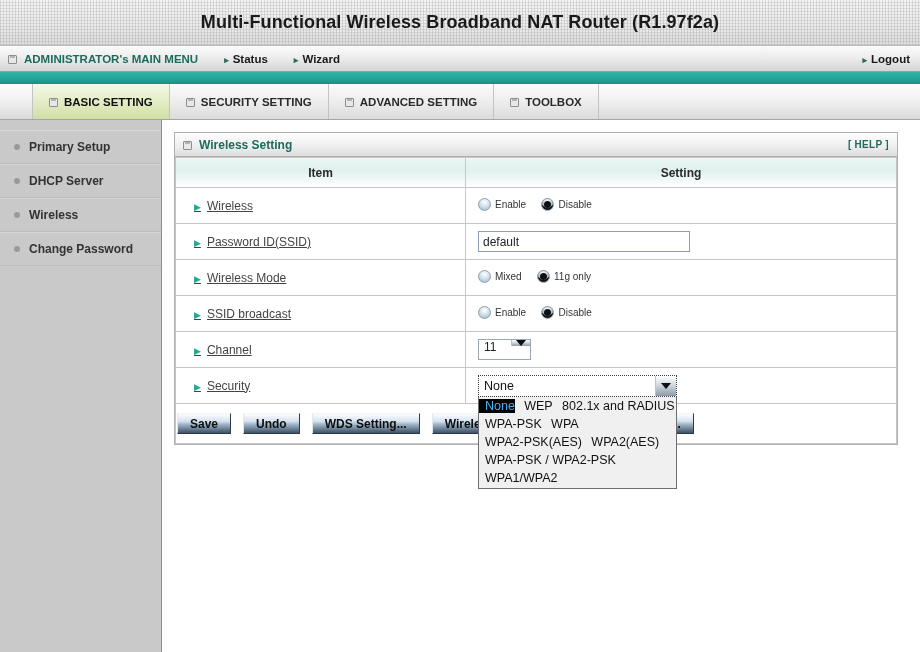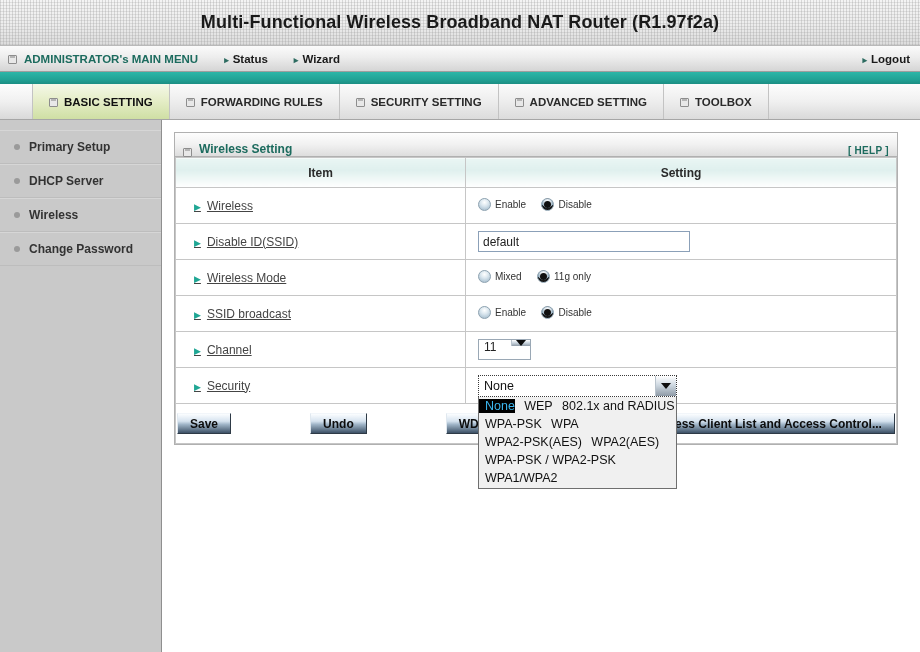--- a/index.html
+++ b/index.html
@@ -106,21 +106,21 @@
     width:6px; height:6px; border-radius:50%;
     background:#9a9a9a; margin-right:9px; flex:0 0 6px;
   }
 
   
   .main { flex:1 1 auto; background:#fff; padding: 12px 12px 0 12px; position:relative; }
 
   .panel { border:1px solid #b0b0b0; background:#fff; width: 724px; }
 
   .panel-head {
-    height: 24px; display:flex; align-items:flex-end;
+    height: 24px; display:flex; align-items:center;
     background: linear-gradient(180deg,#fdfdfd 0%,#f1f1f1 50%,#dddddd 100%);
     border-bottom:1px solid #b0b0b0;
     padding: 0 8px;
     font-size:12px; font-weight:bold; color:#1c6b5e;
   }
   .panel-head .spacer{flex:1 1 auto;}
   .help { color:#1c6b5e; font-size:10px; font-weight:bold; letter-spacing:.3px;}
 
   table.grid { border-collapse: collapse; width:100%; table-layout: fixed; }
   table.grid th, table.grid td {
@@ -212,21 +212,21 @@
   }
   .dd-item {
     height: 18px; line-height:18px;
     font-size: 12.5px; color:#111; padding-left: 6px;
     white-space: nowrap;
   }
   .dd-item.sel { background:#000000; color:#3bb6ee; }
 
   
   .btnrow-cell { height: 40px; }
-  .btnrow { display:flex; align-items:center; justify-content:space-between; gap:12px; height:100%; }
+  .btnrow { display:flex; align-items:center; justify-content:flex-start; gap:12px; height:100%; }
   .btn {
     height: 21px; min-width: 54px;
     padding: 0 12px;
     display:inline-flex; align-items:center; justify-content:center;
     font-size: 12px; font-weight:bold; color:#0d0d0d;
     background: linear-gradient(180deg,#fbfdff 0%, #d6e3ef 38%, #9fb4c7 55%, #3d5166 100%);
     border: 1px solid #2e3a46;
     border-top-color:#f2f6fa; border-left-color:#e0e8ef;
     white-space:nowrap;
   }
@@ -257,24 +257,20 @@
       <span class="arr">▸</span><span>Logout</span>
     </span>
   </div>
 
   <div class="tealstrip"></div>
 
   <div class="tabbar">
     <div class="tab active">
       <span class="sq-icon"></span>
       <span>BASIC SETTING</span>
-    </div>
-    <div class="tab">
-      <span class="sq-icon"></span>
-      <span>FORWARDING RULES</span>
     </div>
     <div class="tab">
       <span class="sq-icon"></span>
       <span>SECURITY SETTING</span>
     </div>
     <div class="tab">
       <span class="sq-icon"></span>
       <span>ADVANCED SETTING</span>
     </div>
     <div class="tab">
@@ -338,21 +334,21 @@
                 </span>
                 <span class="radio-wrap">
                   <span class="radio checked"></span>
                   <span>Disable</span>
                 </span>
               </td>
             </tr>
 
             <tr>
               <td class="itemcell">
-                <span class="tri">▶</span><span>Disable ID(SSID)</span>
+                <span class="tri">▶</span><span>Password ID(SSID)</span>
               </td>
               <td class="setcell">
                 <input class="textbox" type="text" value="default" style="">
               </td>
             </tr>
 
             <tr>
               <td class="itemcell">
                 <span class="tri">▶</span><span>Wireless Mode</span>
               </td>

